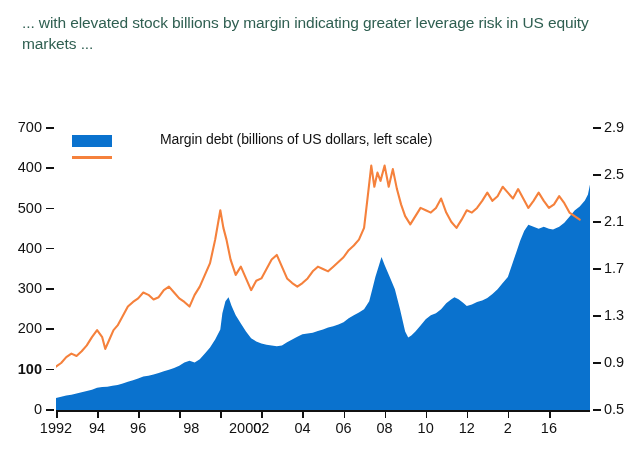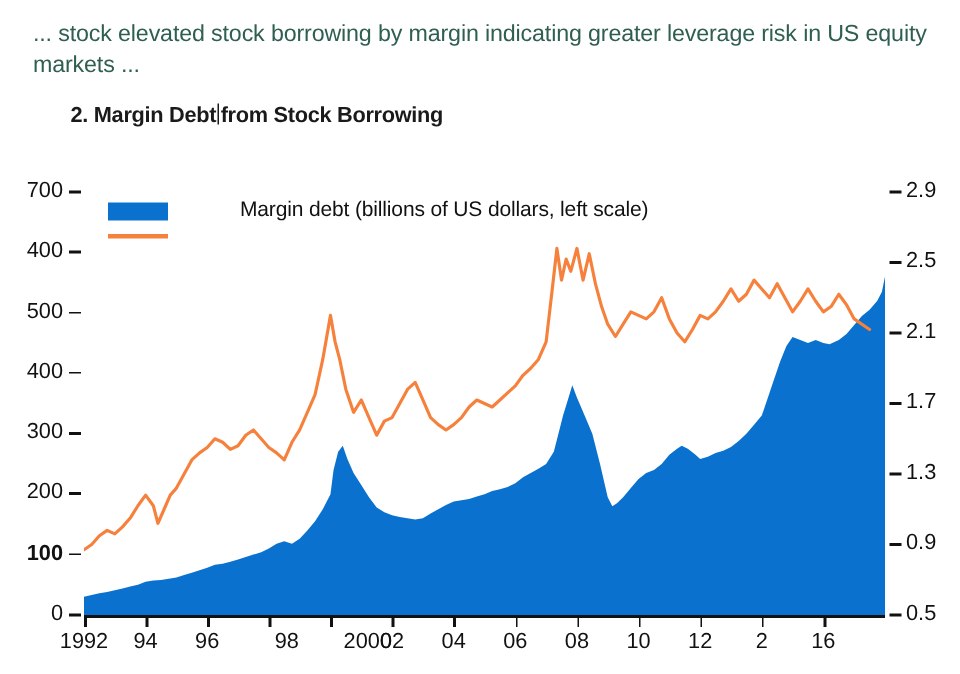--- a/index.html
+++ b/index.html
@@ -127,23 +127,22 @@
     color: #111111;
     padding-left: 8px;
     letter-spacing: -0.1px;
   }
 </style>
 </head>
 <body>
 
 <div id="page">
 
-  <div class="caption">... stock elevated stock borrowing by margin indicating greater leverage risk in US equity markets ...</div>
-
-  <div class="chart-title"><span>2. Margin Debt</span><span class="caret"></span><span>from Stock Borrowing</span></div>
+  <div class="caption">... with elevated stock billions by margin indicating greater leverage risk in US equity markets ...</div>
+
 
   <div id="legend">
     <div class="legend-row">
       <span class="swatch-wrap">
           <span class="swatch-bar" id="sw0" style="background: rgb(10, 114, 206);"></span>
         </span>
       <span class="legend-text">Margin debt (billions of US dollars, left scale)</span>
     </div>
     <div class="legend-row">
       <span class="swatch-wrap">

